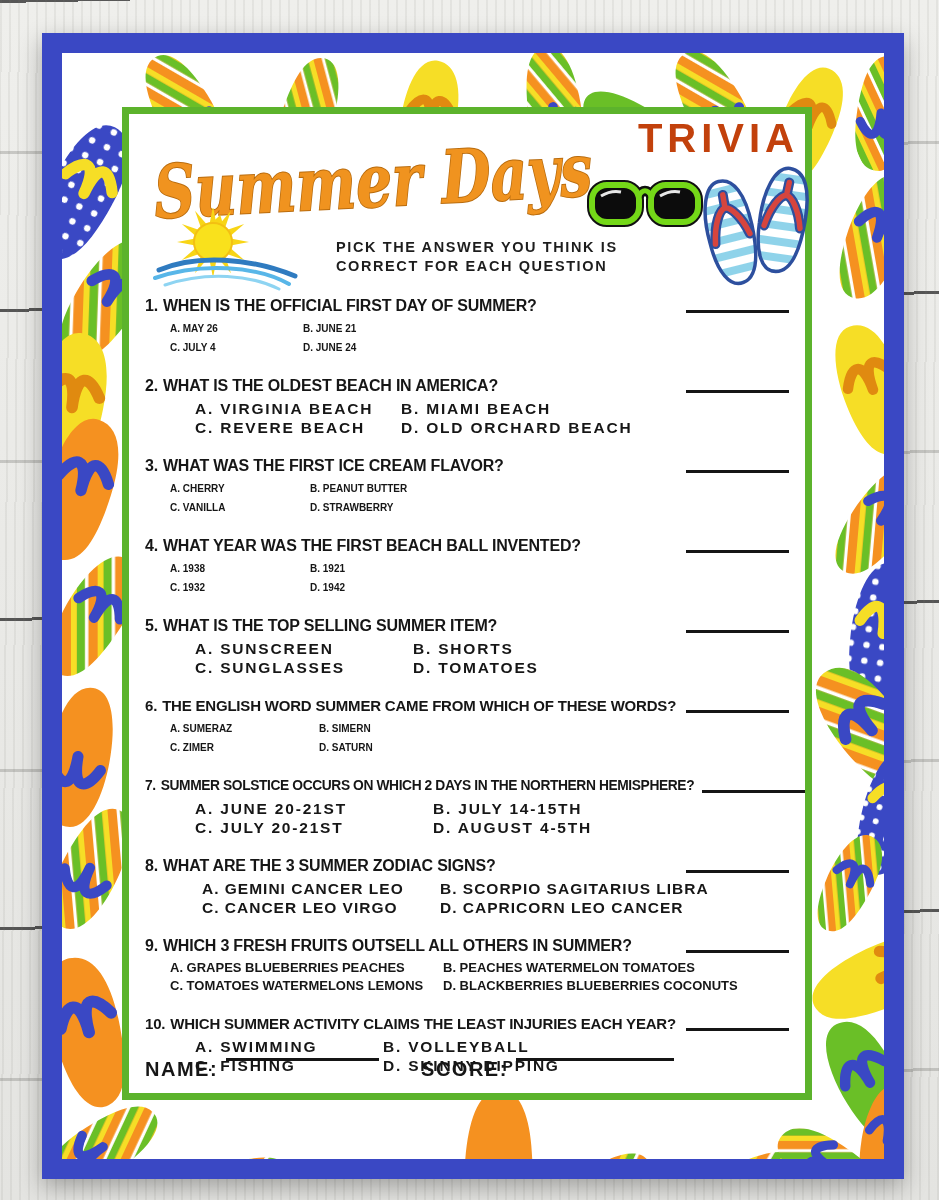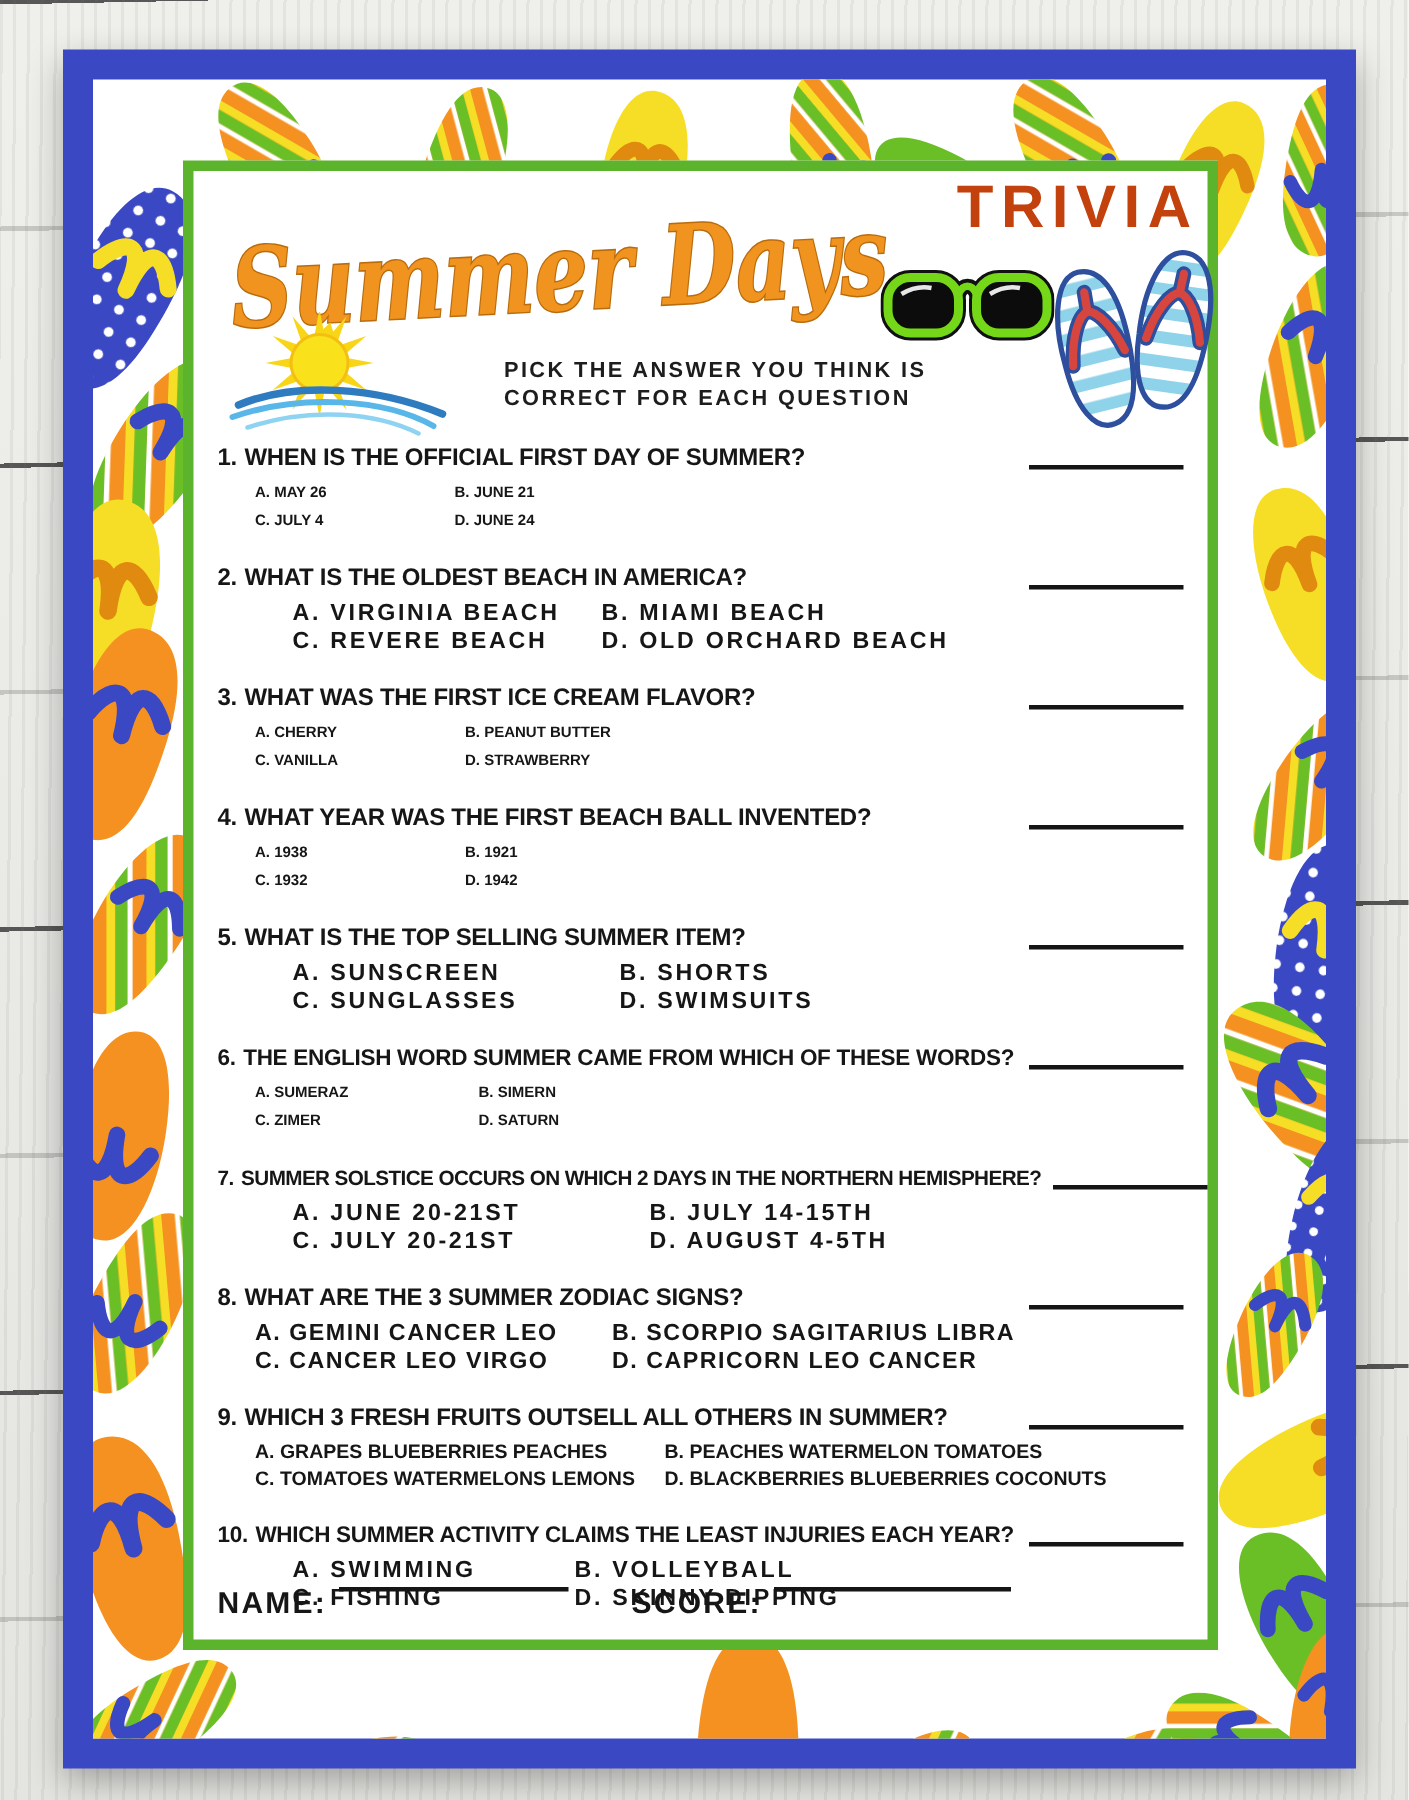--- a/index.html
+++ b/index.html
@@ -41,21 +41,21 @@
   .qblock { margin-bottom:19px; }
   .qrow { display:flex; align-items:flex-end; gap:8px; }
   .qtext { flex:1; font-weight:bold; font-size:16px; letter-spacing:-0.2px; line-height:20px; white-space:nowrap; }
   .qmd .qtext { font-size:15px; }
   .qsm .qtext { font-size:13.8px; letter-spacing:-0.4px; }
   .qnum { margin-right:5px; }
   .blank { width:103px; height:3px; background:#151515; flex:none; margin-bottom:3px; }
   .opts { display:grid; padding-left:25px; margin-top:3px; }
   .opt { font-weight:bold; font-size:10px; line-height:19px; white-space:nowrap; }
   .wide .opt { font-size:15.5px; letter-spacing:1.8px;margin-left:25px; }
-  .wide8 .opt { font-size:15.5px; letter-spacing:1px; }
+  .wide8 .opt { font-size:15.5px; letter-spacing:1px;margin-left:32px; }
   .small .opt { font-size:13px; line-height:18px; }
   .gc133{grid-template-columns:133px 1fr} .gc140{grid-template-columns:140px 1fr}
   .gc149{grid-template-columns:149px 1fr} .gc188{grid-template-columns:188px 1fr}
   .gc206{grid-template-columns:206px 1fr} .gc218{grid-template-columns:218px 1fr}
   .gc238{grid-template-columns:238px 1fr} .gc273{grid-template-columns:273px 1fr}
   .footer { position:absolute; left:16px; bottom:12px; display:flex; align-items:flex-start; font-weight:bold; font-size:20px; letter-spacing:1.5px; }
   .fline { display:inline-block; width:153px; height:3px; background:#151515; margin:0 42px 3px 8px; }
   .fline2 { display:inline-block; width:158px; height:3px; background:#151515; margin:0 0 3px 8px; }
 </style>
 </head>
@@ -327,21 +327,21 @@
 
       <div class="qblock wide">
         <div class="qrow">
           <div class="qtext"><span class="qnum">5.</span><span>WHAT IS THE TOP SELLING SUMMER ITEM?</span></div>
           <div class="blank"></div>
         </div>
         <div class="opts gc218">
           <span class="opt">A. SUNSCREEN</span>
           <span class="opt">B. SHORTS</span>
           <span class="opt">C. SUNGLASSES</span>
-          <span class="opt">D. SWIMSUITS</span>
+          <span class="opt">D. TOMATOES</span>
         </div>
       </div>
 
       <div class="qblock qmd">
         <div class="qrow">
           <div class="qtext"><span class="qnum">6.</span><span>THE ENGLISH WORD SUMMER CAME FROM WHICH OF THESE WORDS?</span></div>
           <div class="blank"></div>
         </div>
         <div class="opts gc149">
           <span class="opt">A. SUMERAZ</span>

